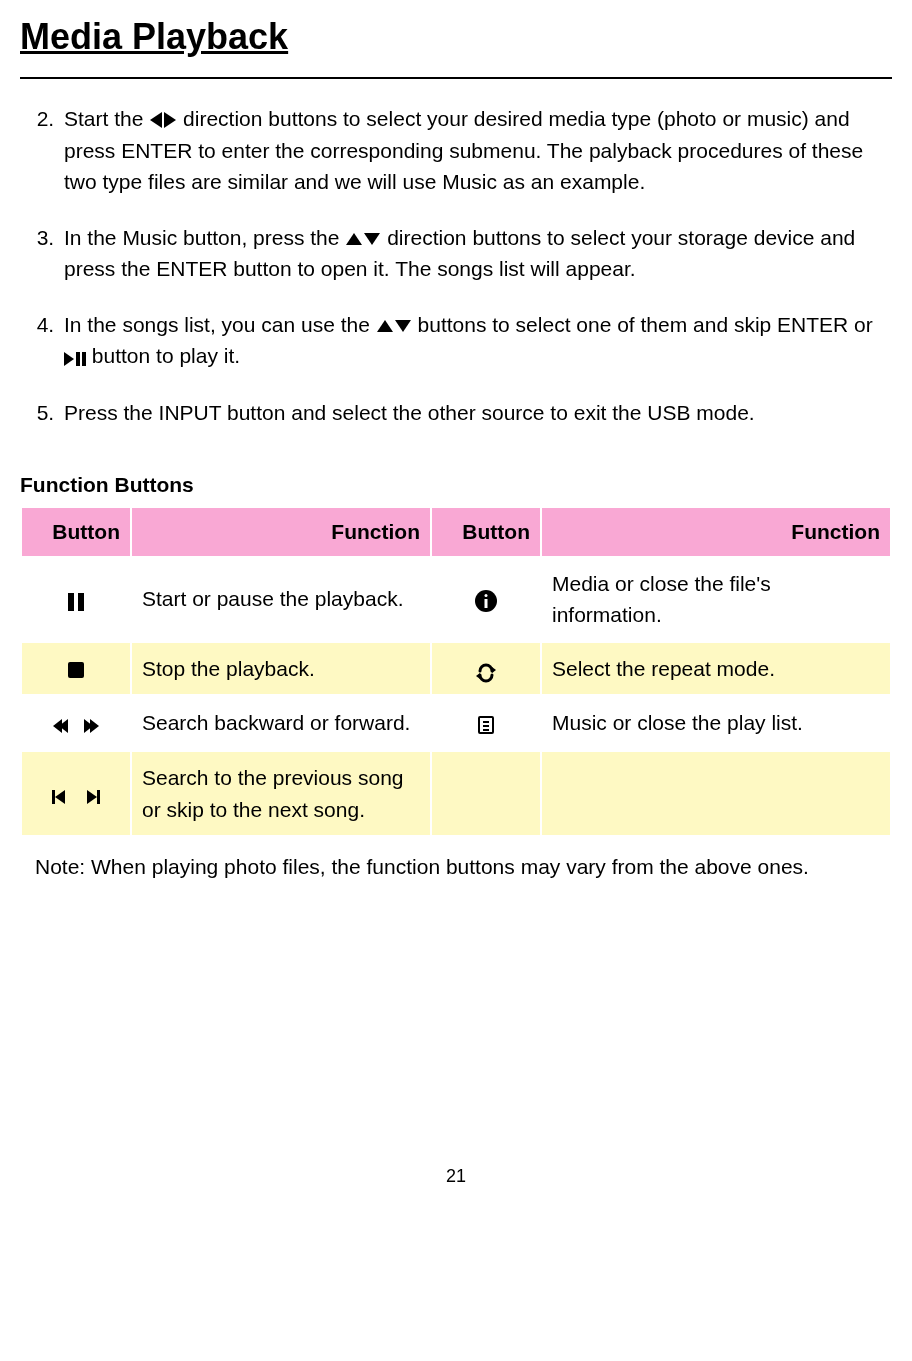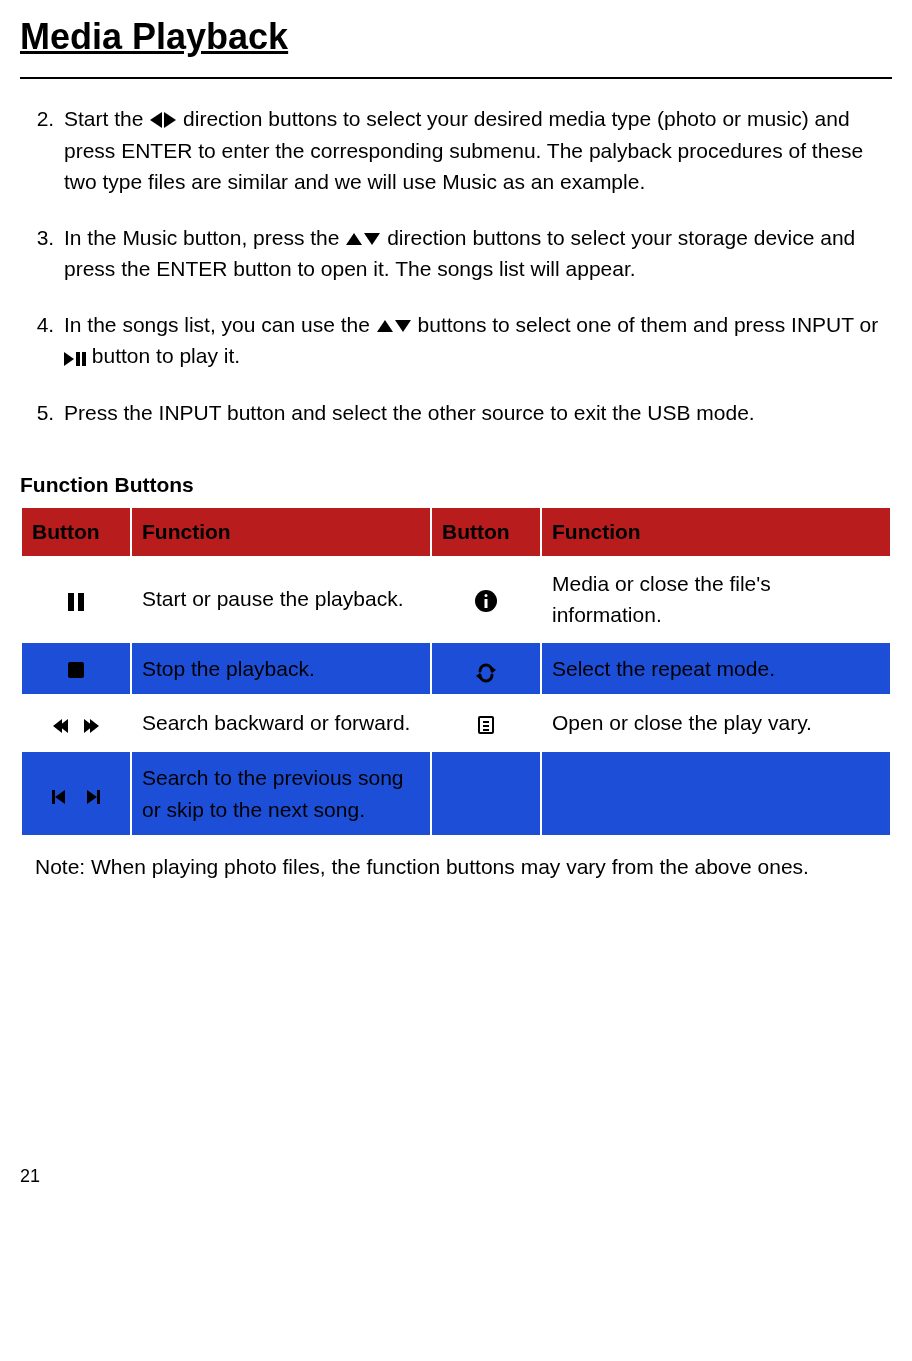--- a/index.html
+++ b/index.html
@@ -81,33 +81,33 @@
     font-size: 21px;
     font-weight: bold;
     margin: 40px 0 6px 0;
   }
   table.func {
     width: 100%;
     border-collapse: collapse;
     font-size: 21px;
   }
   table.func th {
-    background: #b91c1c;
+    background: #f9a8d4;
     font-weight: bold;
-    text-align: left;
+    text-align: right;
     padding: 8px 10px;
     border: 2px solid #fff;
   }
   table.func td {
     padding: 10px 10px;
     border: 2px solid #fff;
     vertical-align: middle;
   }
   table.func tr.odd td { background: #fff; }
-  table.func tr.even td { background: #1d4ed8; }
+  table.func tr.even td { background: #fef9c3; }
   table.func td.iconcell { text-align: center; width: 110px; }
   table.func th.btncol { width: 110px; }
   table.func th.funccol1 { width: 300px; }
   .icon { display: inline-block; vertical-align: middle; }
   .pause-icon .bar {
     display: inline-block;
     width: 6px; height: 18px;
     background: #000;
     margin: 0 2px;
     vertical-align: middle;
@@ -202,20 +202,21 @@
     left: 3px; right: 3px; top: 3px;
     height: 2px;
     background: #000;
     box-shadow: 0 4px 0 #000, 0 8px 0 #000;
   }
   .note {
     margin-top: 14px;
     margin-left: 15px;
   }
   .page-num {
+    text-align: center;
     font-size: 18px;
     margin-top: 280px;
   }
 </style>
 </head>
 <body>
 
 <h1 class="title">Media Playback</h1>
 
 <ol class="steps" start="2">
@@ -225,21 +226,21 @@
     <span> direction buttons to select your desired media type (photo or music) and press ENTER to enter the corresponding submenu. The palyback procedures of these two type files are similar and we will use Music as an example.</span>
   </li>
   <li>
     <span>In the Music button, press the</span>
     <span class="tri tri-up"></span><span class="tri tri-down"></span>
     <span>direction buttons to select your storage device and press the ENTER button to open it. The songs list will appear.</span>
   </li>
   <li>
     <span>In the songs list, you can use the </span>
     <span class="tri tri-up"></span><span class="tri tri-down"></span>
-    <span>buttons to select one of them and press INPUT or </span>
+    <span>buttons to select one of them and skip ENTER or </span>
     <span class="playpause-inline"><span class="pp-play"></span><span class="pp-bar"></span><span class="pp-bar"></span></span>
     <span> button to play it.</span>
   </li>
   <li>
     <span>Press the INPUT button and select the other source to exit the USB mode.</span>
   </li>
 </ol>
 
 <h2 class="subhead">Function Buttons</h2>
 
@@ -285,21 +286,21 @@
         <span class="icon seek-icon">
           <span class="dtri-l"><span></span><span></span></span>
           <span class="gap"></span>
           <span class="dtri-r"><span></span><span></span></span>
         </span>
       </td>
       <td>Search backward or forward.</td>
       <td class="iconcell">
         <span class="icon list-icon"></span>
       </td>
-      <td>Open or close the play vary.</td>
+      <td>Music or close the play list.</td>
     </tr>
     <tr class="even">
       <td class="iconcell">
         <span class="icon skip-icon">
           <span class="grp"><span class="bar"></span><span class="t-l"></span></span>
           <span class="gap"></span>
           <span class="grp"><span class="t-r"></span><span class="bar"></span></span>
         </span>
       </td>
       <td>Search to the previous song or skip to the next song.</td>

